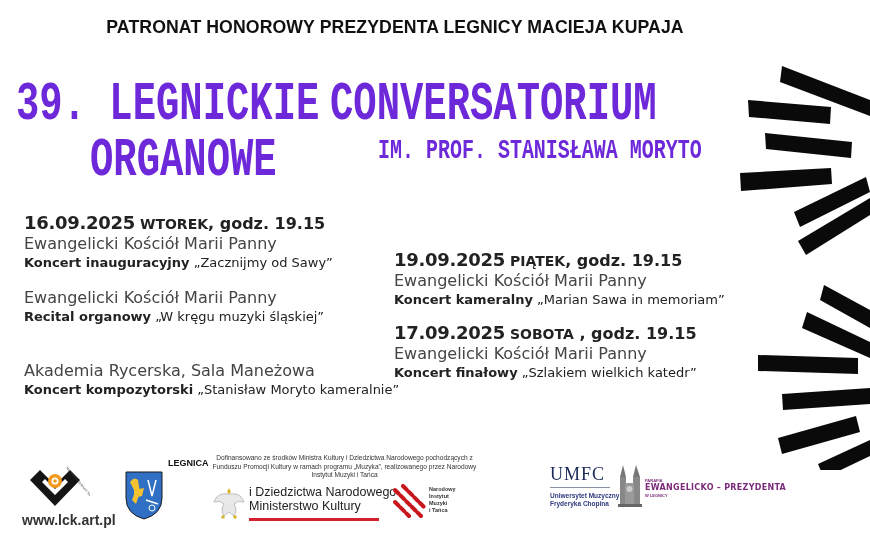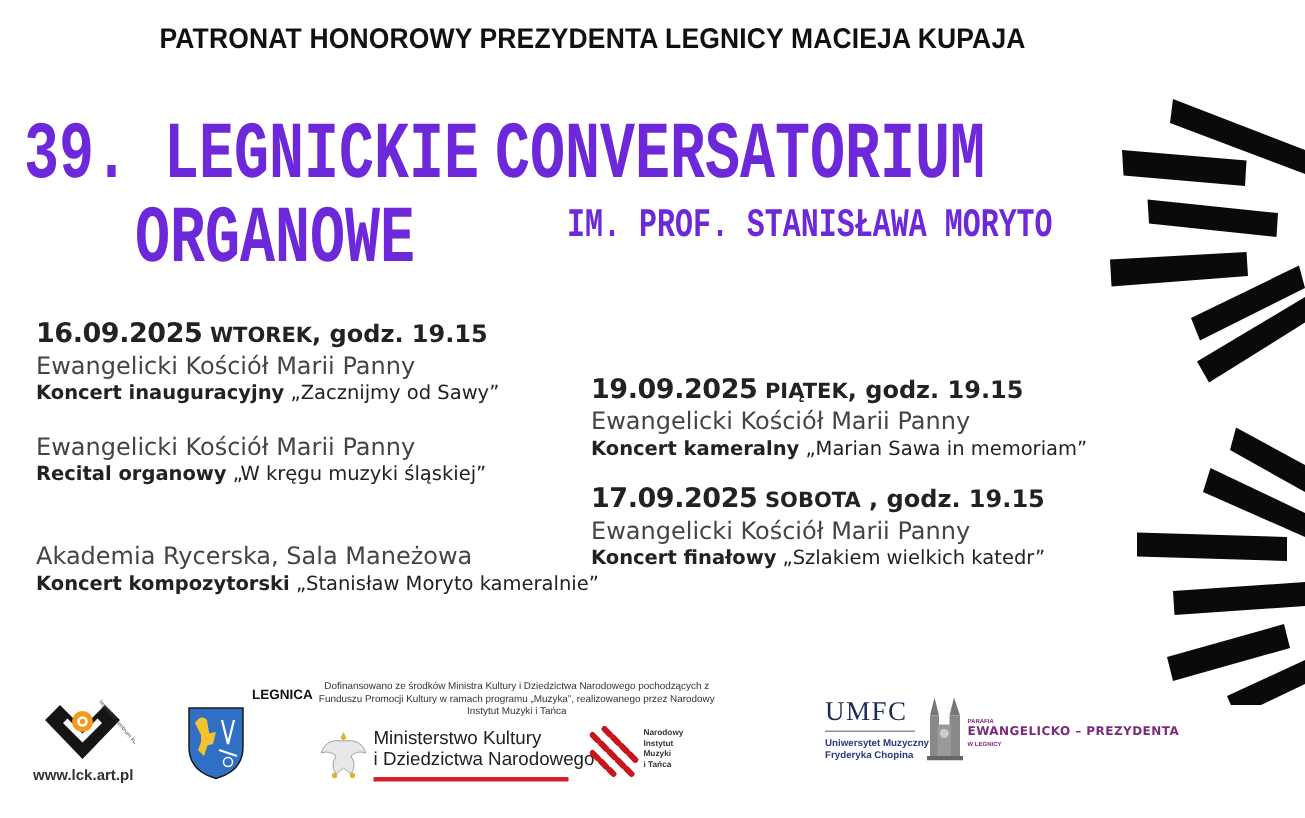--- a/index.html
+++ b/index.html
@@ -42,21 +42,21 @@
   .event .day { font-weight: bold; font-size: 14px; }
   .event .time { font-weight: bold; font-size: 16px; }
   .event .venue { font-size: 16px; color: #444; margin-top: 1px; white-space: nowrap; }
   .event .concert { font-size: 13px; color: #222; margin-top: 2px; white-space: nowrap; }
   .event .concert b { font-weight: bold; }
 
   .logos { position: absolute; left: 0; top: 450px; width: 870px; height: 90px; }
   .logo { position: absolute; }
 
   .lck { left: 20px; top: 8px; width: 70px; height: 70px; }
-  .lck-url { position: absolute; left: 20px; top: 60px; font-size: 10px; font-weight: bold; color: #333; font-family: "Liberation Sans", sans-serif; }
+  .lck-url { position: absolute; left: 20px; top: 60px; font-size: 14px; font-weight: bold; color: #333; font-family: "Liberation Sans", sans-serif; }
 
   .legnica { left: 120px; top: 8px; width: 48px; height: 62px; }
   .legnica-label { position: absolute; left: 0; top: 0; width: 48px; text-align: left; font-size: 9px; font-weight: bold; font-family: "Liberation Sans", sans-serif; margin-left: 48px; }
 
   .funding { position: absolute; left: 212px; top: 4px; width: 265px; text-align: center;
     font-family: "Liberation Sans", sans-serif; font-size: 6.6px; line-height: 8.5px; color: #333; }
 
   .mkidn { left: 212px; top: 34px; width: 170px; height: 40px; }
   .mkidn-text { position: absolute; left: 37px; top: 1px; font-family: "Liberation Sans", sans-serif; font-size: 12.5px; line-height: 14px; color: #222; white-space: nowrap; }
   .mkidn-line { position: absolute; left: 37px; top: 34px; width: 130px; height: 3px; background: #d3202c; }
@@ -173,22 +173,22 @@
   <div class="funding">Dofinansowano ze środków Ministra Kultury i Dziedzictwa Narodowego pochodzących z Funduszu Promocji Kultury w ramach programu „Muzyka”, realizowanego przez Narodowy Instytut Muzyki i Tańca</div>
 
   <div class="logo mkidn">
     <svg style="position:absolute; left:0; top:0;" width="34" height="36" viewBox="0 0 34 36">
       <path d="M17,4 L19,8 L17,10 L15,8 Z" fill="#d8b630"></path>
       <path d="M17,10 Q5,8 2,18 Q8,16 12,20 Q8,26 12,32 L17,28 L22,32 Q26,26 22,20 Q26,16 32,18 Q29,8 17,10 Z" fill="#e8e8e8" stroke="#999" stroke-width="0.6"></path>
       <circle cx="11" cy="33" r="1.8" fill="#d8b630"></circle>
       <circle cx="23" cy="33" r="1.8" fill="#d8b630"></circle>
     </svg>
     <div class="mkidn-text">
+      <div>i Dziedzictwa Narodowego</div>
       <div>Ministerstwo Kultury</div>
-      <div>i Dziedzictwa Narodowego</div>
     </div>
     <div class="mkidn-line"></div>
   </div>
 
   <div class="logo nimit">
     <svg style="position:absolute; left:0; top:0;" width="34" height="36" viewBox="0 0 34 36">
       <g stroke="#c8161d" stroke-width="4" stroke-linecap="round" stroke-dasharray="5 3">
         <line x1="2" y1="6" x2="28" y2="32"></line>
         <line x1="10" y1="2" x2="32" y2="24"></line>
         <line x1="2" y1="18" x2="16" y2="32"></line>

